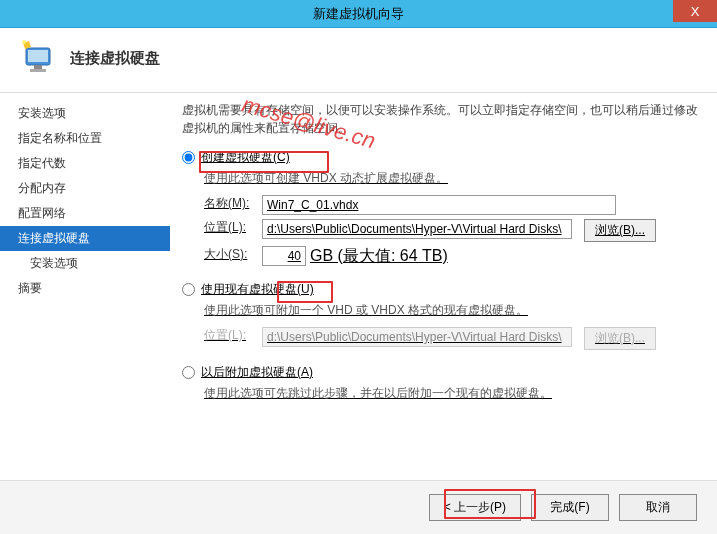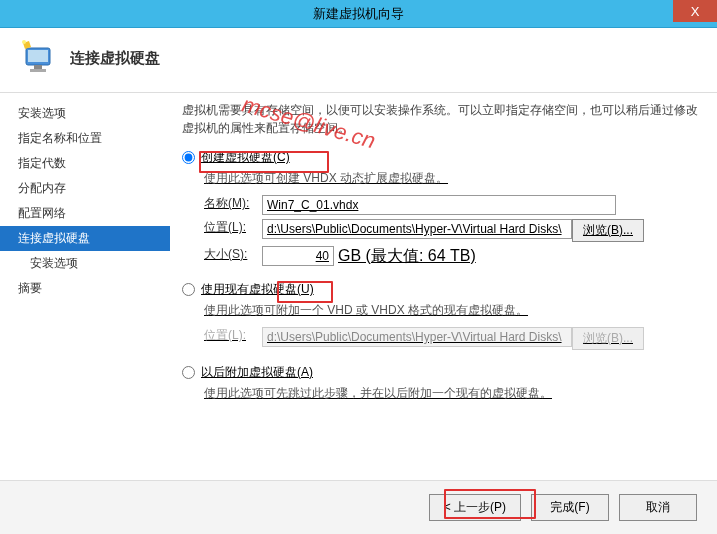--- a/index.html
+++ b/index.html
@@ -20,21 +20,21 @@
   .opt-group { margin-bottom: 14px; text-decoration: underline; }
   .opt-head { display: flex; align-items: center; margin-bottom: 4px; }
   .opt-head input[type=radio] { margin-right: 6px; }
   .opt-label { font-size: 12px; }
   .opt-desc { margin-left: 22px; font-size: 12px; color: #555; margin-bottom: 8px; }
   .form-row { display: flex; align-items: flex-start; margin: 4px 0 4px 22px; }
   .form-row .lbl { width: 58px; font-size: 12px; color: #333; }
   .form-row input[type=text] { font-size: 12px; padding: 2px 4px; border: 1px solid #999; background: #fff; }
   .form-row.disabled .lbl { color: #aaa; }
   .form-row.disabled input { color: #888; background: #f3f3f3; border-color: #ccc; }
-  .browse-btn { font-size: 12px; padding: 2px 10px; margin-left: 0; border: 1px solid #888; background: #efefef; cursor: pointer; }
+  .browse-btn { font-size: 12px; padding: 2px 10px; margin-left: 12px; border: 1px solid #888; background: #efefef; cursor: pointer; }
   .browse-btn.disabled { color: #aaa; border-color: #ccc; cursor: default; }
   .size-unit { margin-left: 4px; font-size: 16px; }
   .footer { position: absolute; bottom: 0; left: 0; right: 0; height: 54px; border-top: 1px solid #ddd; display: flex; align-items: center; justify-content: flex-end; padding-right: 20px; gap: 10px; background: #f4f4f4; }
   .footer button { font-size: 12px; padding: 4px 14px; border: 1px solid #888; background: #efefef; cursor: pointer; min-width: 78px; }
   .red-ring { position: absolute; border: 2px solid #e03030; pointer-events: none; border-radius: 1px; }
   .watermark { position: absolute; color: #e03030; font-size: 22px; font-style: italic; opacity: 0.85; transform: rotate(16deg); pointer-events: none; }
 </style>
 </head>
 <body>
 
@@ -85,21 +85,21 @@
         <span class="lbl">名称(M):</span>
         <input type="text" style="width: 354px;" value="Win7_C_01.vhdx">
       </div>
       <div class="form-row">
         <span class="lbl">位置(L):</span>
         <input type="text" style="width: 310px;" value="d:\Users\Public\Documents\Hyper-V\Virtual Hard Disks\">
         <button class="browse-btn">浏览(B)...</button>
       </div>
       <div class="form-row">
         <span class="lbl">大小(S):</span>
-        <input type="text" style="width: 72px; text-align: right;" value="40">
+        <input type="text" style="width: 44px; text-align: right;" value="40">
         <span class="size-unit">GB (最大值: 64 TB)</span>
       </div>
     </div>
 
     <div class="opt-group">
       <label class="opt-head">
         <input type="radio" name="vhdopt" style="">
         <span class="opt-label">使用现有虚拟硬盘(U)</span>
       </label>
       <div class="opt-desc">使用此选项可附加一个 VHD 或 VHDX 格式的现有虚拟硬盘。</div>

